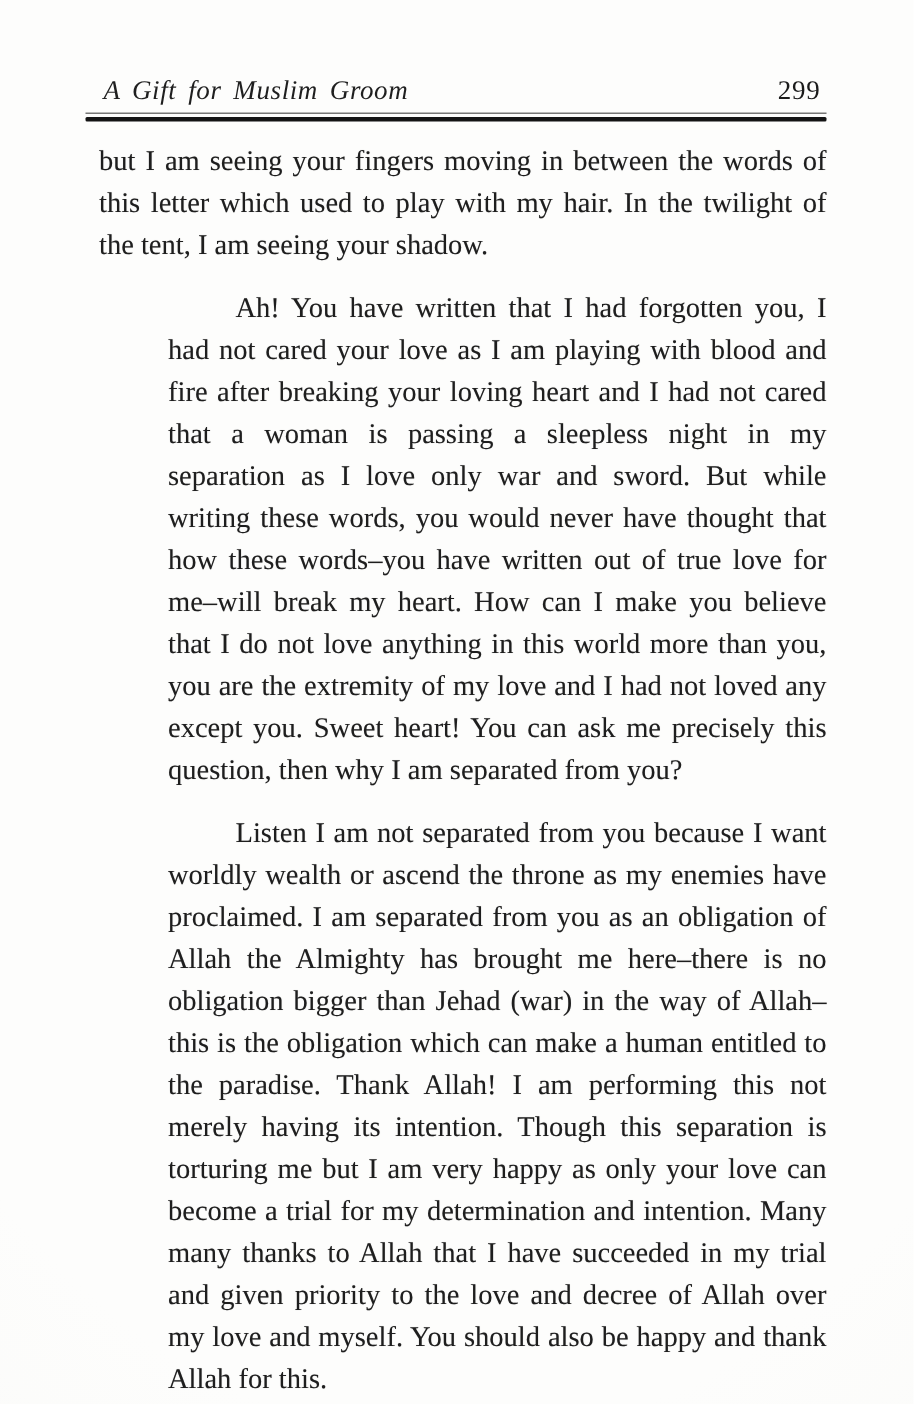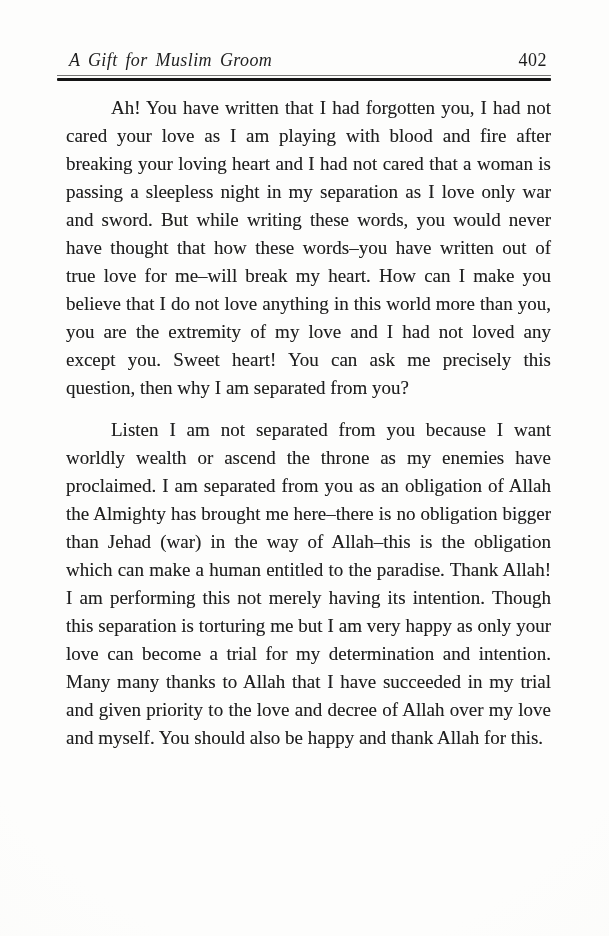--- a/index.html
+++ b/index.html
@@ -52,41 +52,42 @@
   .body {
     margin-top: 13px;
     padding-left: 9px;
     font-size: 19px;
     line-height: 28px;
     text-align: justify;
     color: #1e1e1e;
     text-shadow: 0 0 0.5px rgba(20,20,20,0.35); 
   }
   .para { margin: 0 0 14px 0; }
-  .para.indented { text-indent: 45px; }
+  .para.indented { text-indent: 45px; margin-left: 46px; }
   .italic { }
 </style>
 </head>
 <body>
 
 <div class="page">
 
   <div class="header">
     <span class="running-title">A Gift for Muslim Groom</span>
-    <span class="page-number">402</span>
+    <span class="page-number">299</span>
   </div>
 
   <div class="rule">
     <div class="rule-thin"></div>
     <div class="rule-gap"></div>
     <div class="rule-thick"></div>
   </div>
 
   <div class="body">
 
+    <p class="para"><span>but I am seeing your fingers moving in between the words of this letter which used to play with my hair. In the twilight of the tent, I am seeing your shadow.</span></p>
 
     <p class="para indented"><span>Ah! You have written that I had forgotten you, I had not cared your love as I am playing with blood and fire after breaking your loving heart and I had not cared that a woman is passing a sleepless night in my separation as I love only war and sword. But while writing these words, you would never have thought that how these words–you have written out of true love for me–will break my heart. How can I make you believe that I do not love anything in this world more than you, you are the extremity of my love and I had not loved any except you. Sweet heart! You can ask me precisely this question, then why I am separated from you?</span></p>
 
     <p class="para indented"><span>Listen I am not separated from you because I want worldly wealth or ascend the throne as my enemies have proclaimed. I am separated from you as an obligation of Allah the Almighty has brought me here–there is no obligation bigger than </span><span class="italic">Jehad</span><span> (war) in the way of Allah–this is the obligation which can make a human entitled to the paradise. Thank Allah! I am performing this not merely having its intention. Though this separation is torturing me but I am very happy as only your love can become a trial for my determination and intention. Many many thanks to Allah that I have succeeded in my trial and given priority to the love and decree of Allah over my love and myself. You should also be happy and thank Allah for this.</span></p>
 
   </div>
 
 </div>
 
 </body></html>

